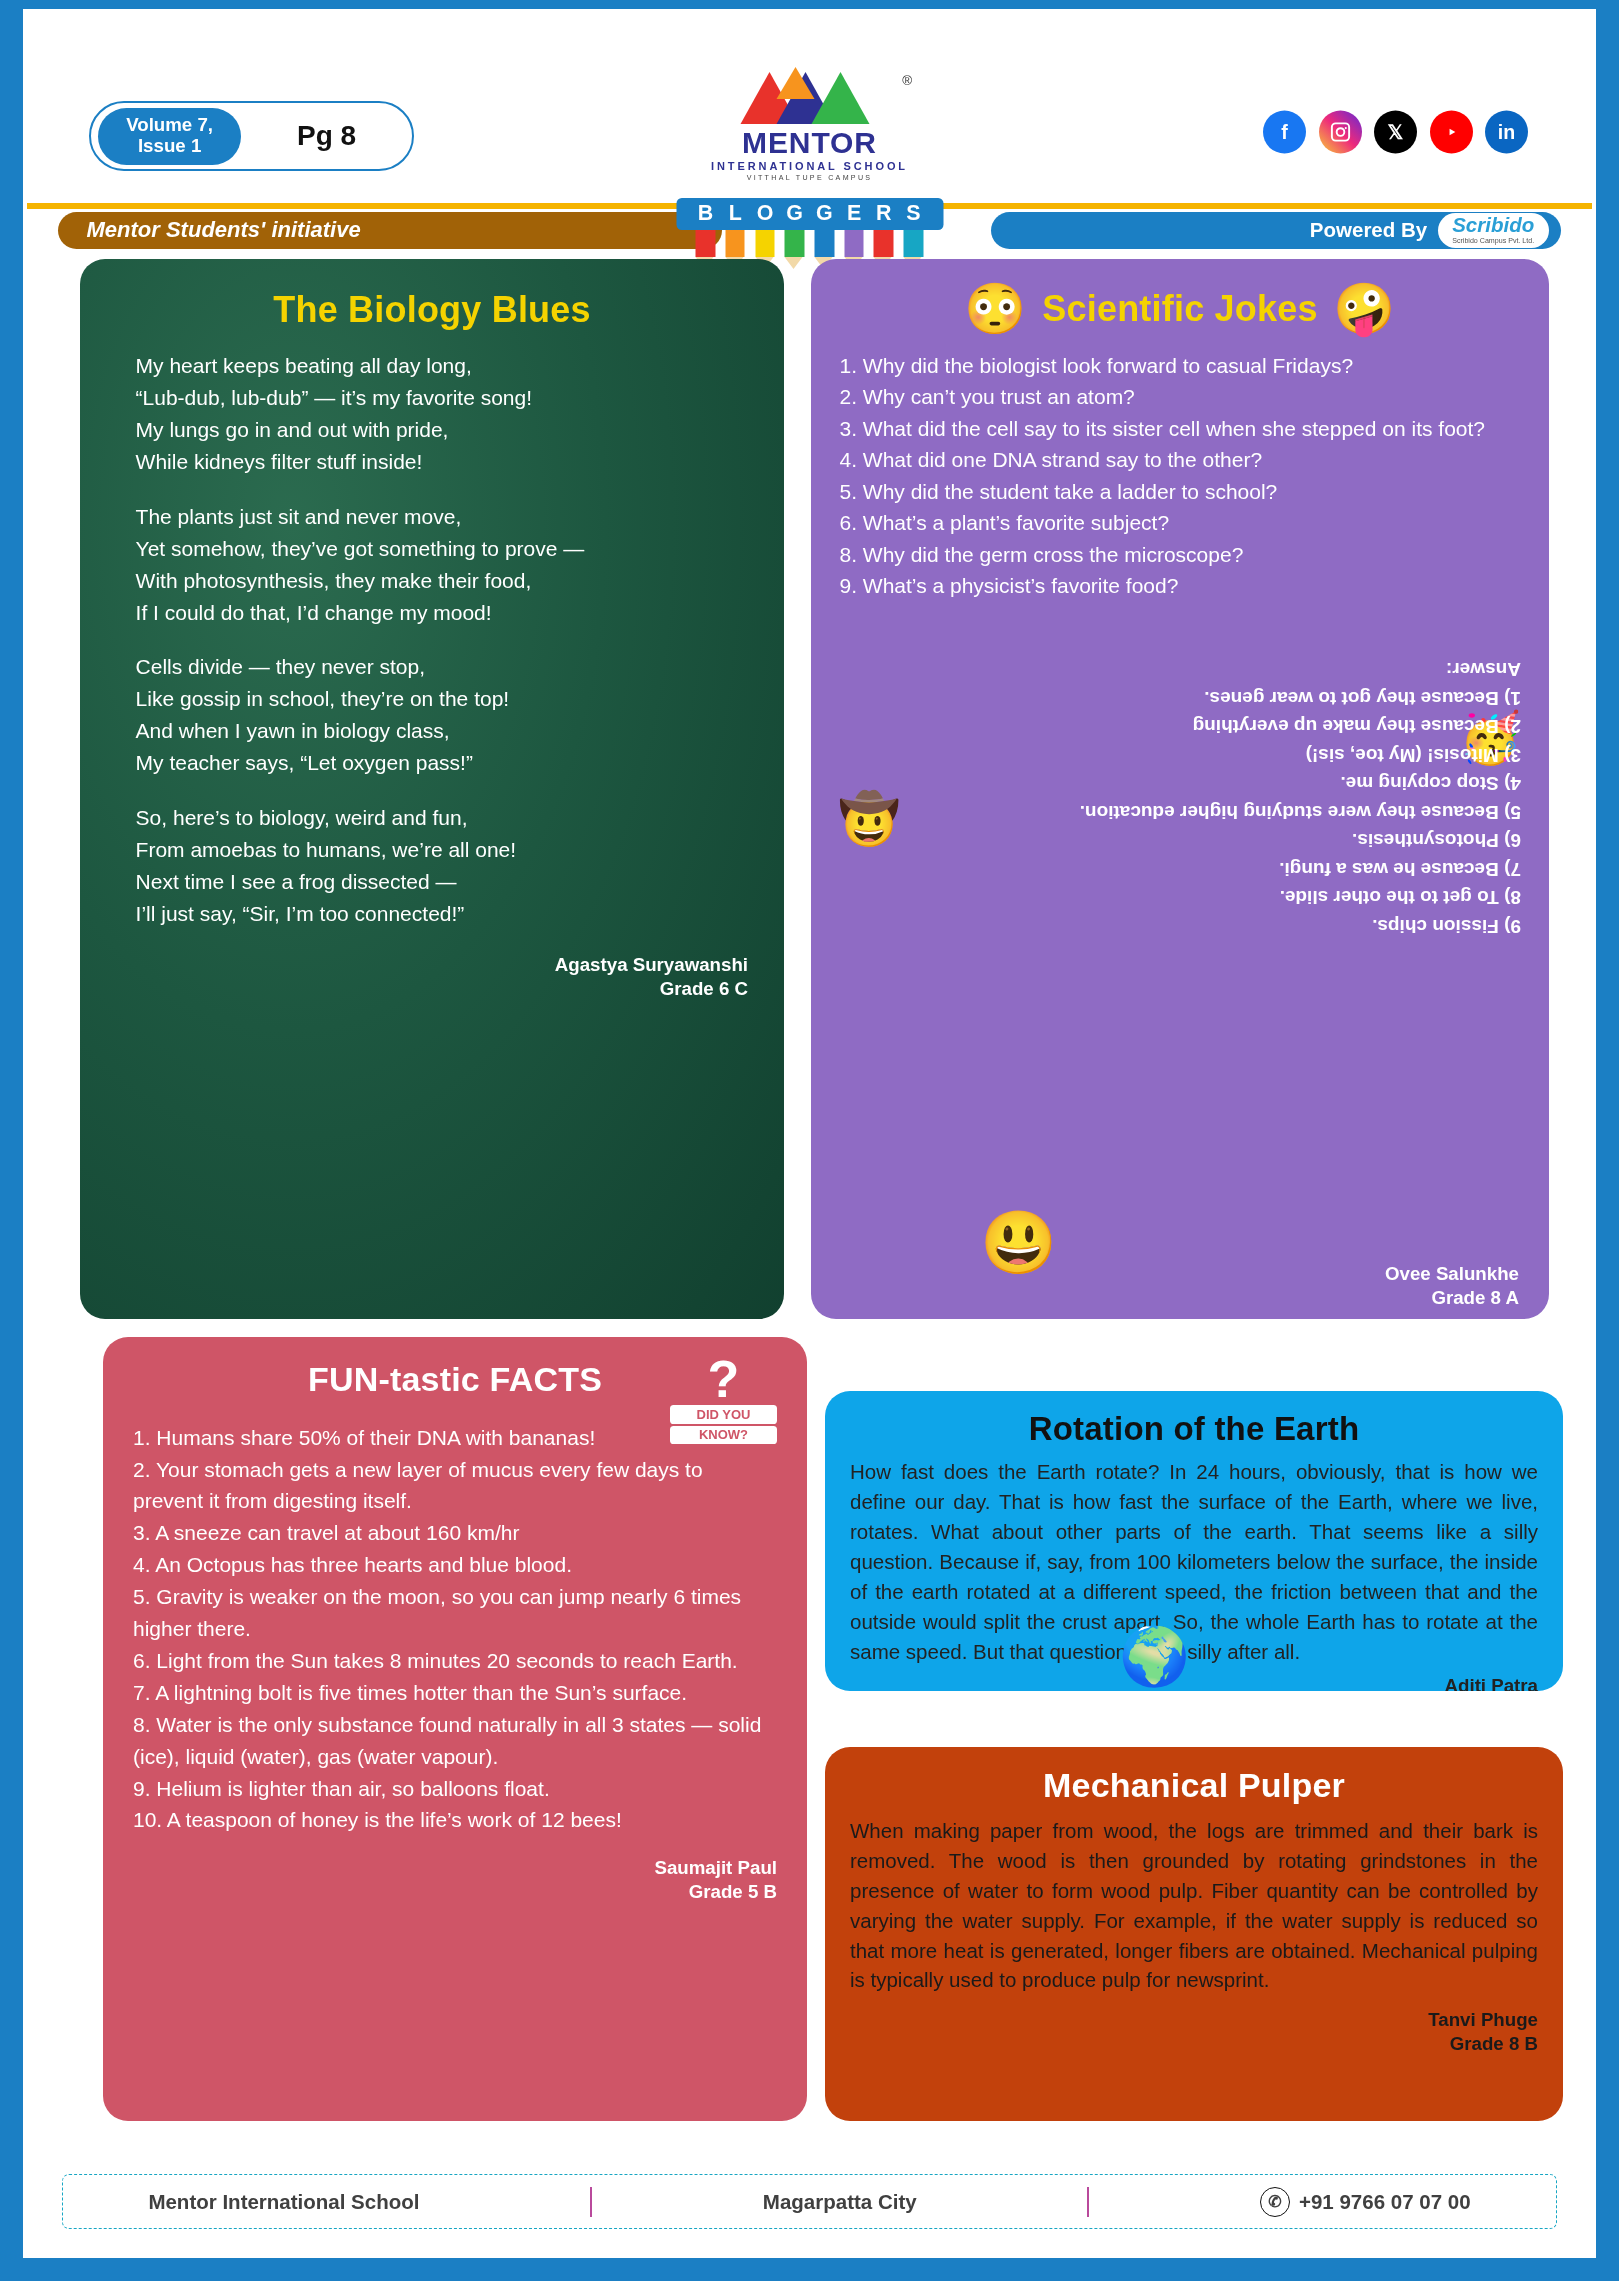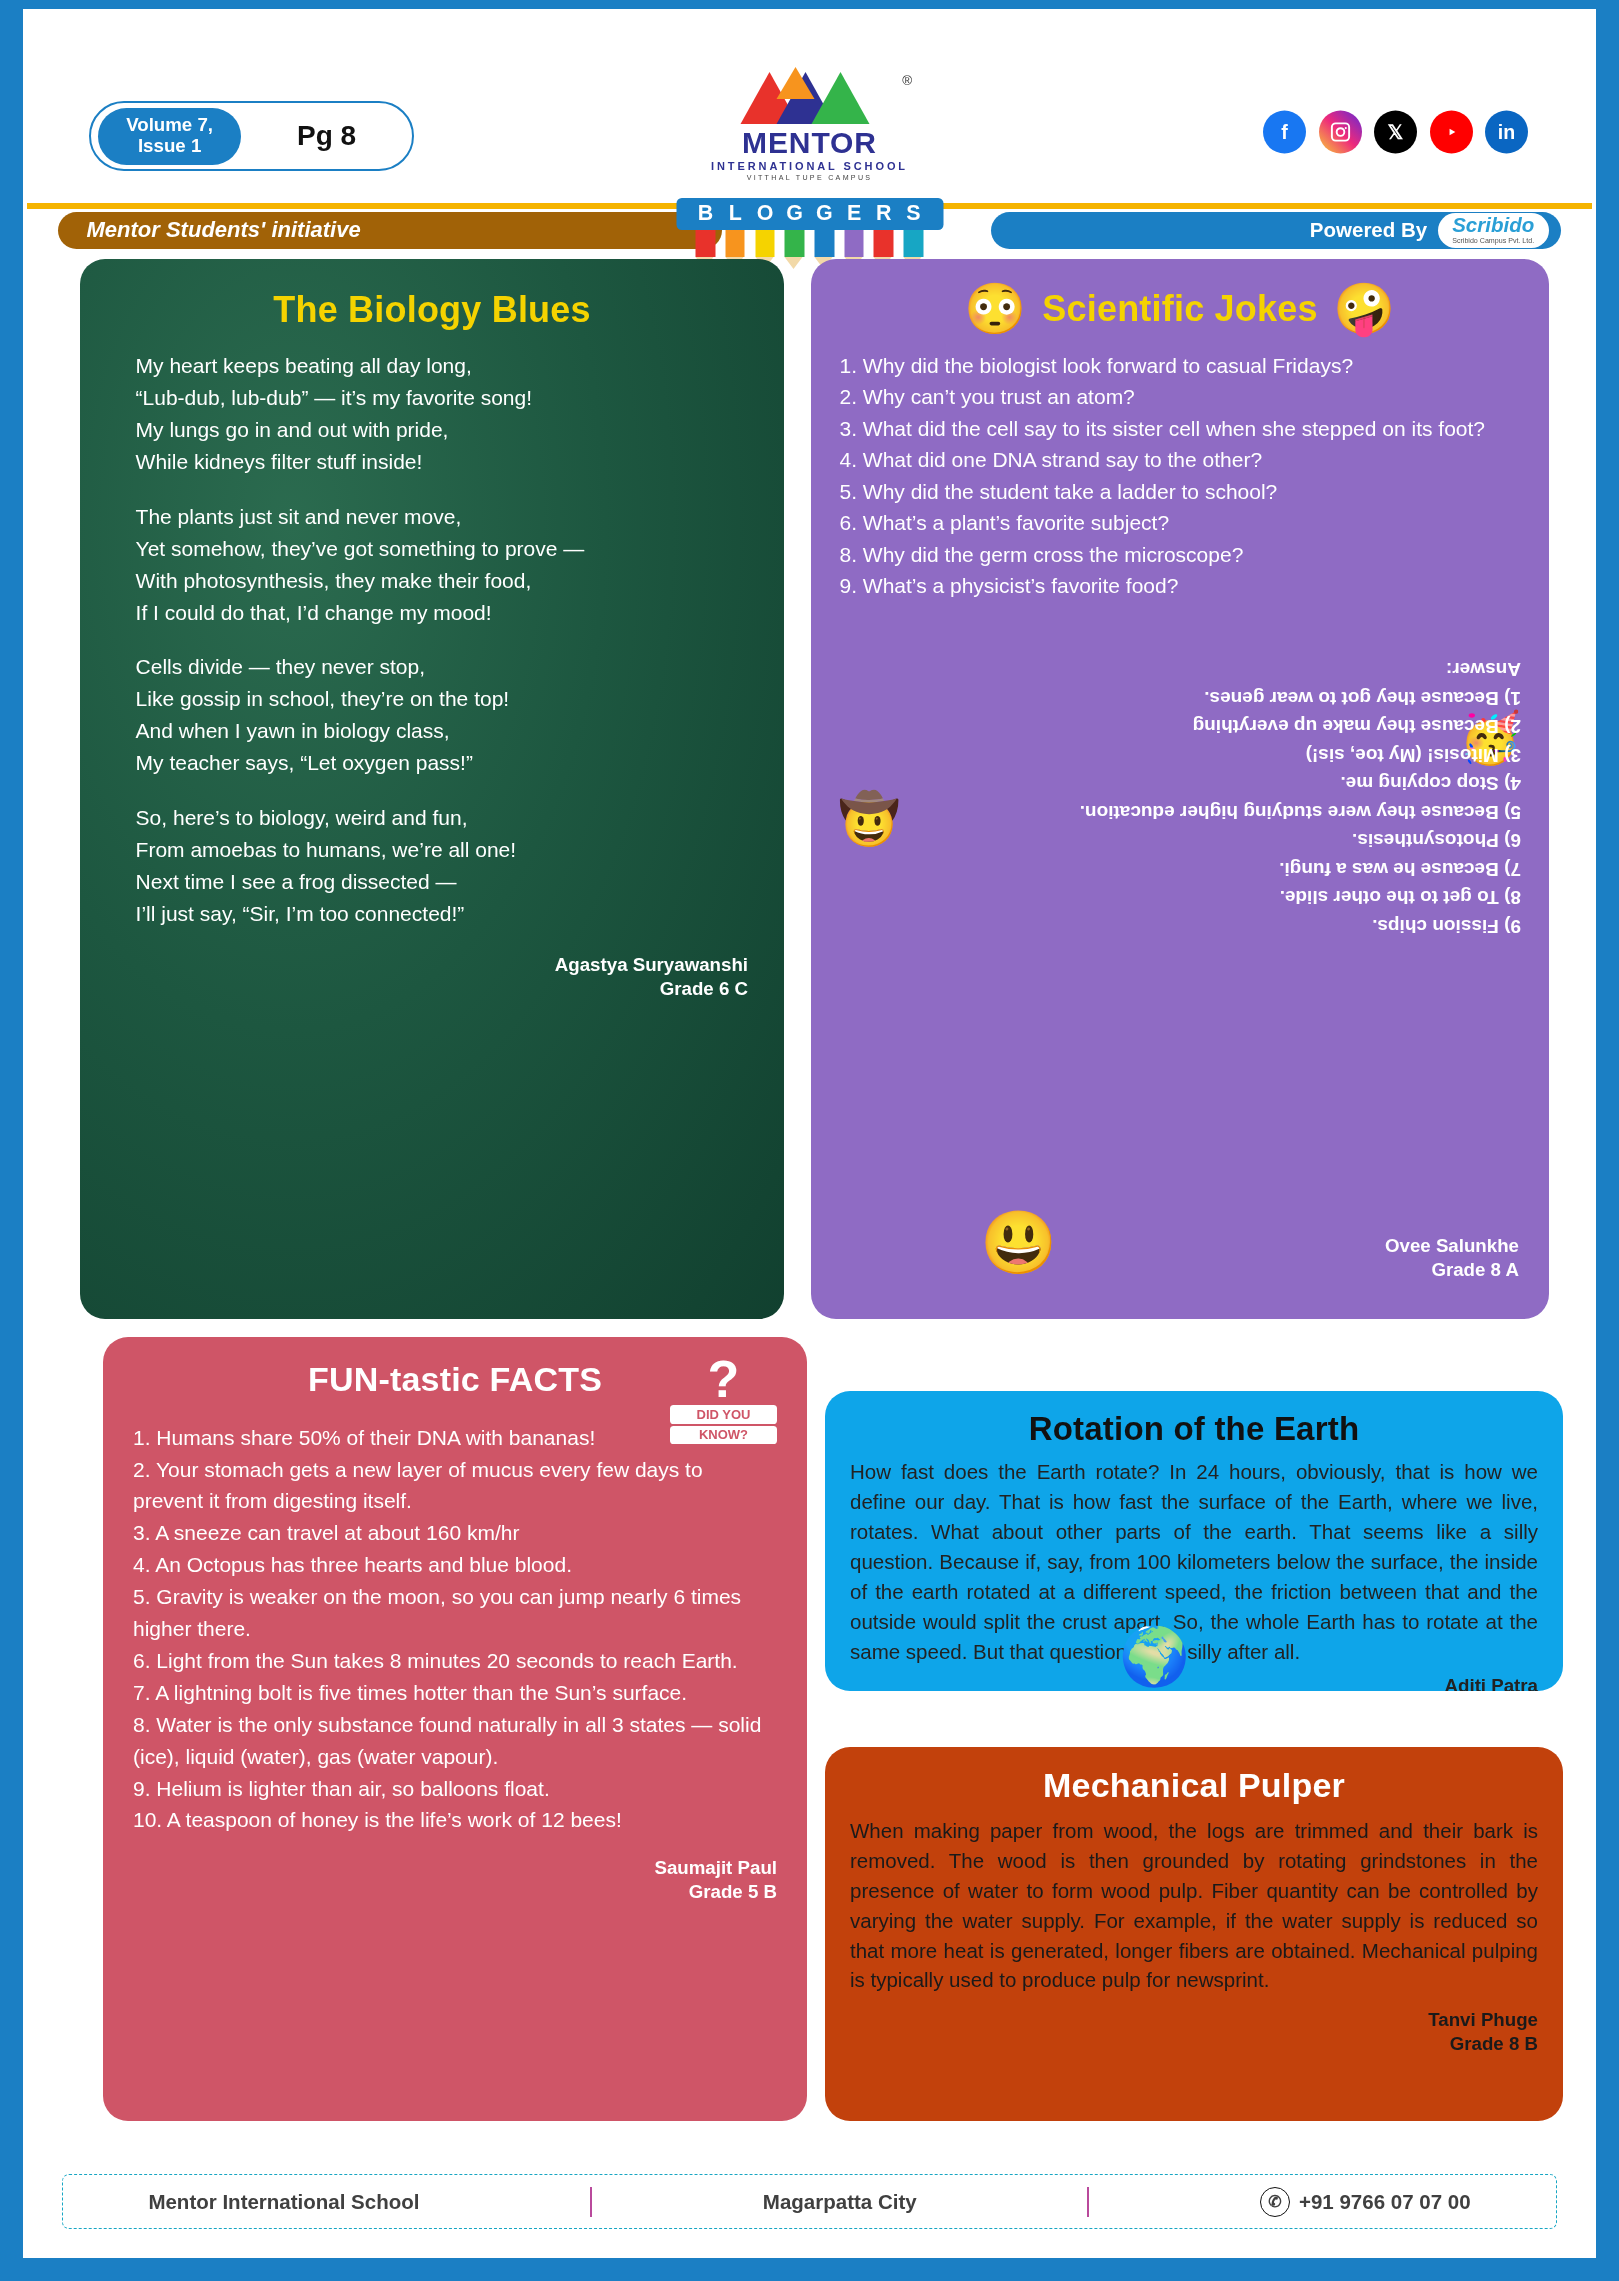--- a/index.html
+++ b/index.html
@@ -368,21 +368,21 @@
         <div>7) Because he was a fungi.</div>
         <div>6) Photosynthesis.</div>
         <div>5) Because they were studying higher education.</div>
         <div>4) Stop copying me.</div>
         <div>3) Mitosis! (My toe, sis!)</div>
         <div>2) Because they make up everything</div>
         <div>1) Because they got to wear genes.</div>
         <div>Answer:</div>
       </div>
 
-      <div class="byline" style="position:absolute; right:30px; bottom:36px;text-align:right;">
+      <div class="byline" style="position:absolute; right:30px; bottom:8px;text-align:right;">
         <div>Ovee Salunkhe</div>
         <div>Grade 8 A</div>
       </div>
     </div>
 
     <div class="card" id="funfacts">
       <div class="card-title">FUN-tastic FACTS</div>
       <div class="dyk">
         <div class="q">?</div>
         <div class="box">DID   YOU</div>

